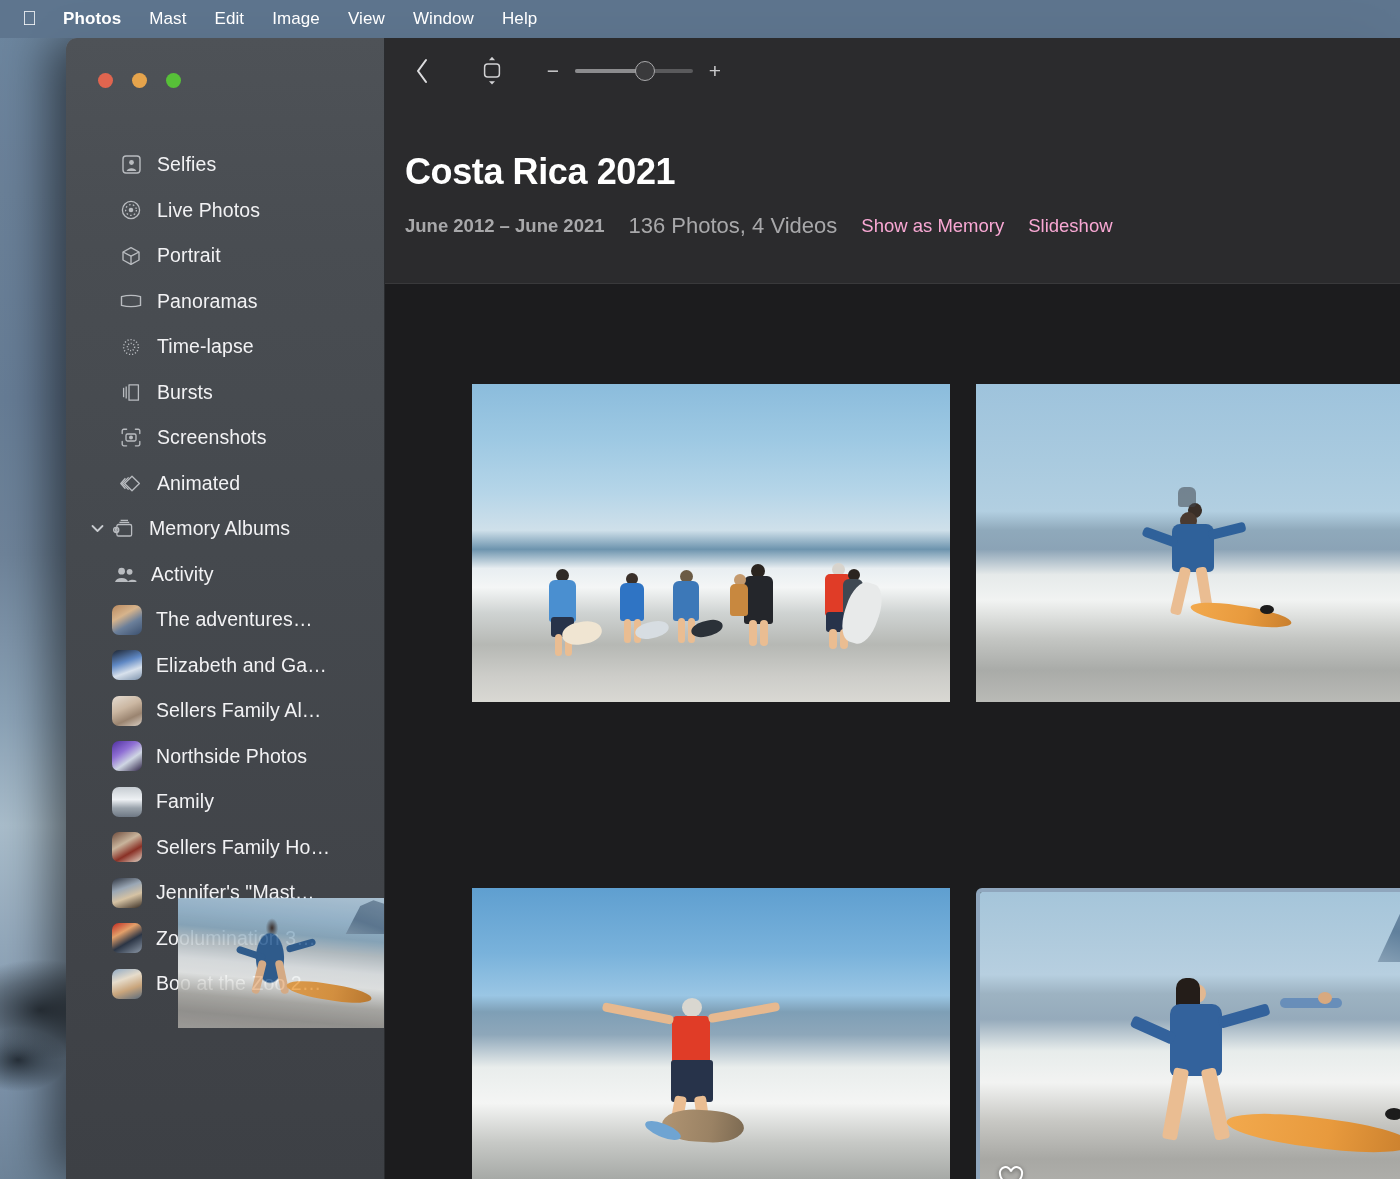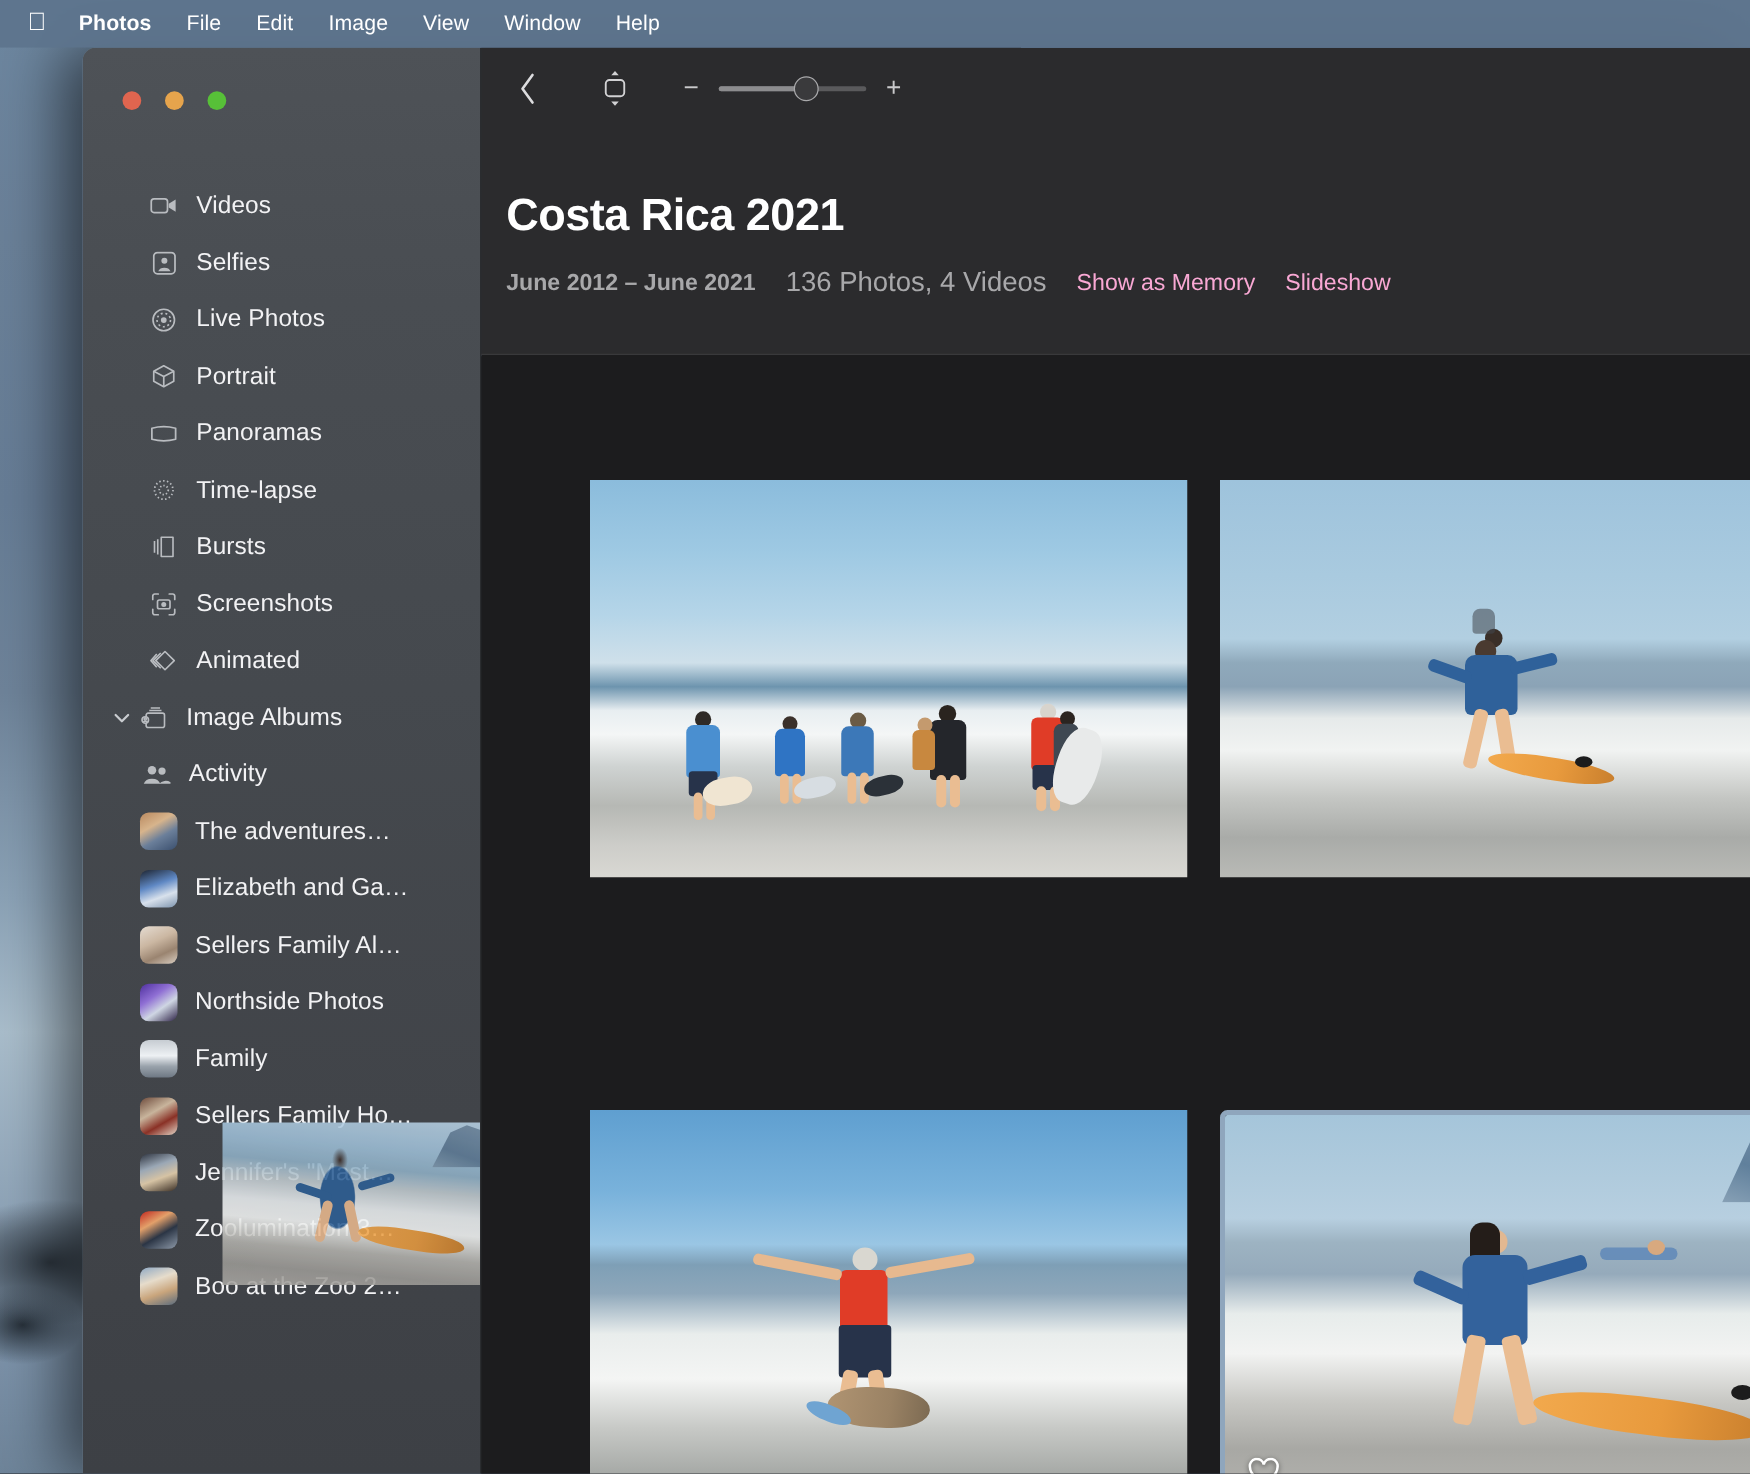--- a/index.html
+++ b/index.html
@@ -224,49 +224,40 @@
   .head{ position:absolute; border-radius:50%; }
 </style>
 </head>
 <body>
 
 <div id="desktop"></div>
 
 <div id="menubar">
   <span class="apple"></span>
   <span class="mi app">Photos</span>
-  <span class="mi">File</span>
+  <span class="mi">Mast</span>
   <span class="mi">Edit</span>
   <span class="mi">Image</span>
   <span class="mi">View</span>
   <span class="mi">Window</span>
   <span class="mi">Help</span>
 </div>
 
 <div id="window">
 
   <div id="sidebar">
 
     <div id="trafficlights">
       <div class="tl red"></div>
       <div class="tl yellow"></div>
       <div class="tl green"></div>
     </div>
 
     <div id="sidebar-scroll">
 
-      <div class="s-row">
-        <span class="ico">
-          <svg width="22" height="15" viewBox="0 0 22 15" fill="none" stroke="currentColor" stroke-width="1.4">
-            <rect x="1" y="2" width="13" height="11" rx="2.2"></rect>
-            <path d="M15 6 L20.5 2.6 V12.4 L15 9 Z" fill="currentColor" stroke="none"></path>
-          </svg>
-        </span>
-        <span>Videos</span>
-      </div>
 
       <div class="s-row">
         <span class="ico">
           <svg width="19" height="19" viewBox="0 0 19 19" fill="none" stroke="currentColor" stroke-width="1.4">
             <rect x="1" y="1" width="17" height="17" rx="3"></rect>
             <circle cx="9.5" cy="7.5" r="2.4" fill="currentColor" stroke="none"></circle>
             <path d="M4.6 16 a5.2 4.2 0 0 1 9.8 0" fill="currentColor" stroke="none"></path>
           </svg>
         </span>
         <span>Selfies</span>
@@ -359,21 +350,21 @@
         <span class="ico">
           <svg width="22" height="19" viewBox="0 0 22 19" fill="none" stroke="currentColor" stroke-width="1.3" stroke-linejoin="round">
             <path d="M6.5 5.5 H18 A1.6 1.6 0 0 1 19.6 7.1 V15.4 A1.6 1.6 0 0 1 18 17 H6.5 A1.6 1.6 0 0 1 4.9 15.4 V7.1 A1.6 1.6 0 0 1 6.5 5.5 Z"></path>
             <path d="M7.4 3.4 H17.2"></path>
               <path d="M8.6 1.4 H16"></path>
             <circle cx="4.2" cy="11" r="2.6" fill="#4a4e53"></circle>
             <circle cx="4.2" cy="10.2" r="0.9"></circle>
             <path d="M2.4 13 a1.9 1.5 0 0 1 3.6 0"></path>
           </svg>
         </span>
-        <span>Image Albums</span>
+        <span>Memory Albums</span>
       </div>
 
       <div class="s-row album">
         <span class="ico">
           <svg width="24" height="17" viewBox="0 0 24 17" fill="currentColor">
             <circle cx="8.6" cy="5.2" r="3.4"></circle>
             <circle cx="16.6" cy="5.8" r="2.9"></circle>
             <path d="M2 16 a6.8 5.4 0 0 1 13.2 0 Z"></path>
             <path d="M14.4 16 a6 4.8 0 0 1 9 -1.2 L23.4 16 Z"></path>
           </svg>

